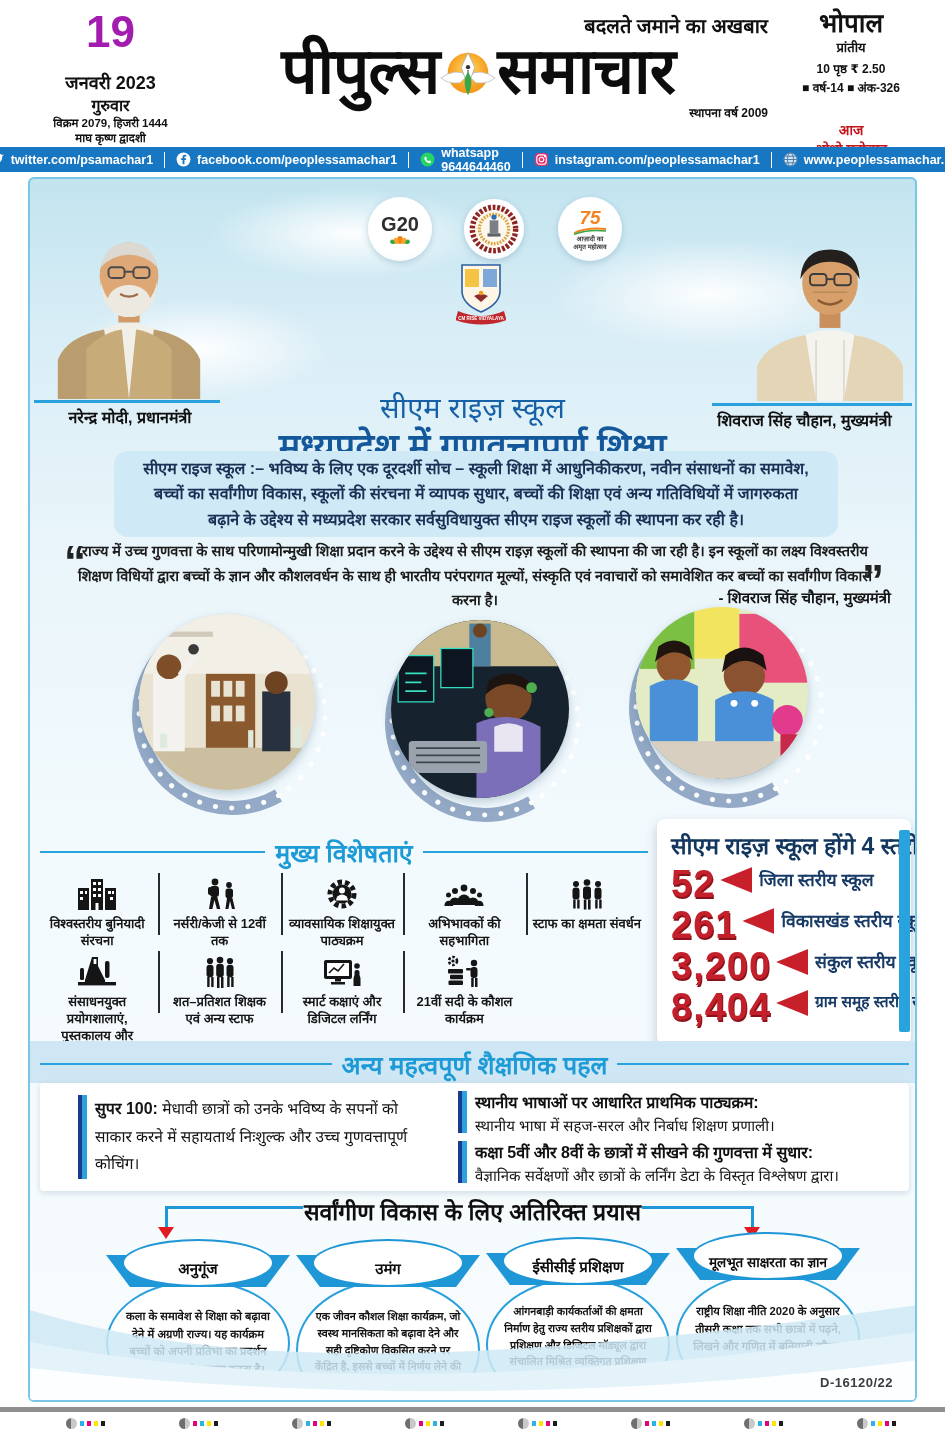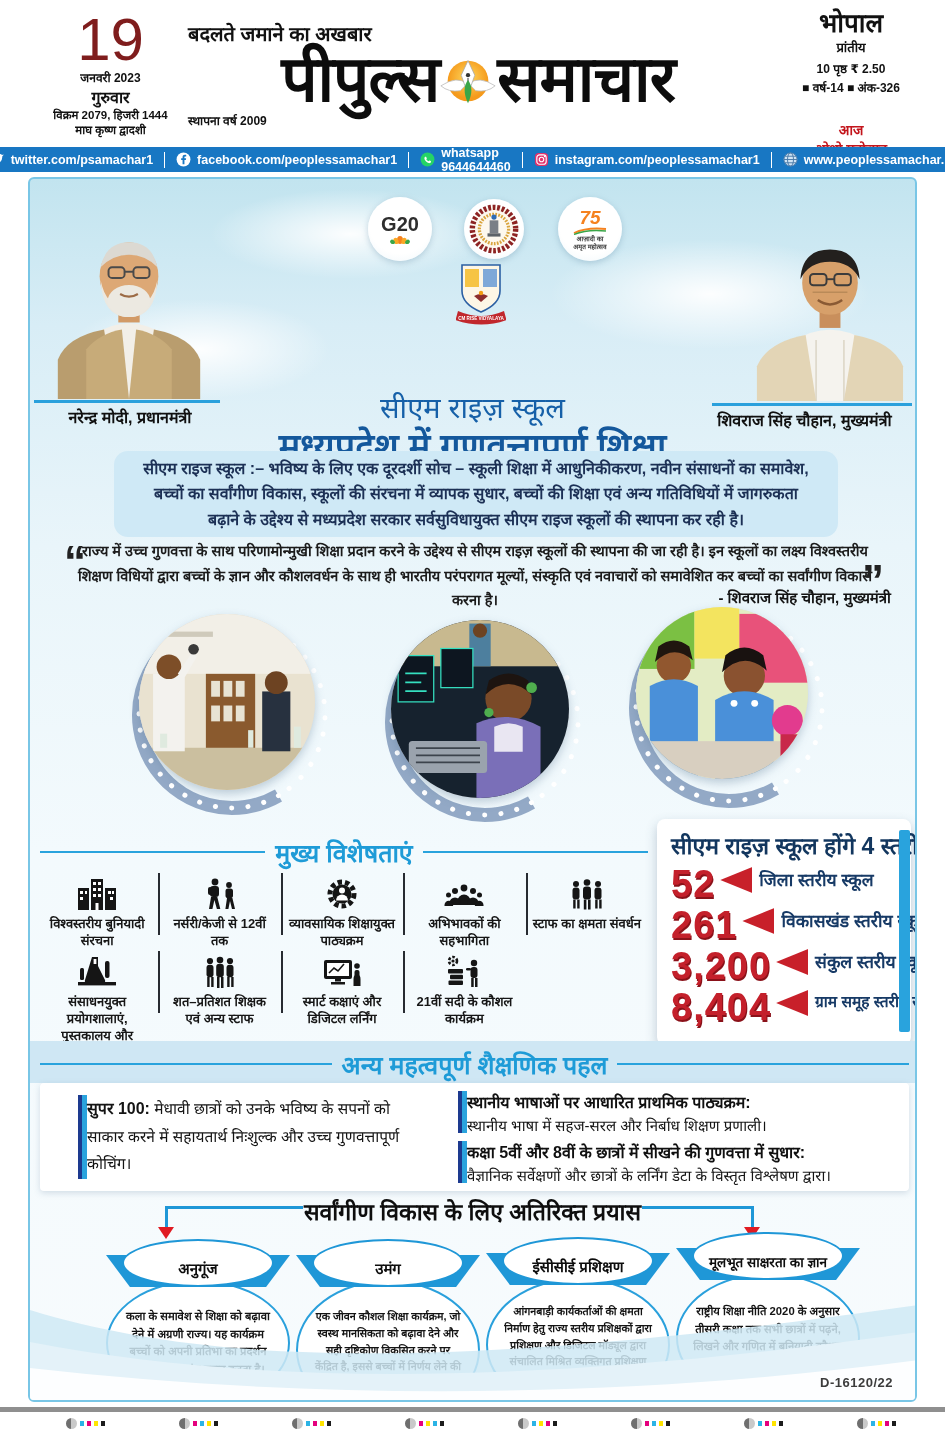--- a/index.html
+++ b/index.html
@@ -3,25 +3,25 @@
 <meta charset="utf-8">
 <style>
   html,body{margin:0;padding:0}
   body{width:945px;height:1445px;position:relative;background:#fff;overflow:hidden;
        font-family:"Liberation Sans","DejaVu Sans",sans-serif;color:#111}
   .abs{position:absolute}
 
   
   .masthead{position:absolute;top:0;left:0;width:945px;height:146px;background:#fff}
   .mh-left{position:absolute;left:28px;top:12px;width:165px;text-align:center}
-  .mh-day{font-size:60px;font-weight:normal;color:#7f1d1d;line-height:.92}
-  .mh-my{font-size:12px;font-weight:bold;margin-top:2px}
+  .mh-day{font-size:44px;font-weight:bold;color:#a21caf;line-height:.92}
+  .mh-my{font-size:18px;font-weight:bold;margin-top:18px}
   .mh-wd{font-size:16px;font-weight:bold}
   .mh-cal{font-size:11.5px;font-weight:bold;line-height:1.25}
-  .mh-center{position:absolute;left:188px;top:20px;width:580px;text-align:left}
+  .mh-center{position:absolute;left:188px;top:12px;width:580px;text-align:right}
   .mh-tagline{font-size:20px;font-weight:bold}
   .mh-title{display:flex;align-items:center;justify-content:center;gap:0;
             font-size:64px;font-weight:bold;color:#0c0c0c;line-height:1.02;letter-spacing:-1px}
   .mh-logo{width:62px;height:62px;margin:0 -2px}
   .mh-est{font-size:12px;font-weight:bold;margin-top:0}
   .mh-right{position:absolute;right:14px;top:10px;width:160px;text-align:center}
   .mh-city{font-size:26px;font-weight:bold;line-height:1.05}
   .mh-ed{font-size:13px;font-weight:bold;margin-top:1px}
   .mh-pp{font-size:12px;font-weight:bold;margin-top:4px}
   .mh-vi{font-size:12px;font-weight:bold;margin-top:2px}
@@ -91,21 +91,21 @@
   .lvl-row{display:flex;align-items:flex-start;height:41px}
   .lvl-num{font-size:38px;font-weight:bold;color:#c4202b;line-height:.9;
            text-shadow:1px 2px 0 #8a1119;letter-spacing:1px}
   .lvl-arrow{width:32px;height:26px;background:#c8202a;margin:0 7px 0 5px;
              clip-path:polygon(100% 0,0 50%,100% 100%);flex:none}
   .lvl-label{font-size:17.5px;font-weight:bold;color:#173a66;white-space:nowrap}
   .lvl-bar{position:absolute;background:#29a3dd;border-radius:2px}
 
   .init-band{position:absolute;background:#cfe7f4}
   .init-box{position:absolute;background:#fff;border-radius:4px;box-shadow:0 2px 6px rgba(100,130,160,.25)}
-  .init-item{position:absolute;display:flex;}
+  .init-item{position:absolute;display:flex;gap:8px}
   .init-marker{flex:none;width:9px;background:linear-gradient(90deg,#1d3a8f 0 45%,#2aa3dd 45% 100%)}
   .init-text{font-size:15.5px;color:#141414;line-height:1.75}
   .init-text b{font-size:16px}
   .init-title{font-size:16px;font-weight:bold;color:#101010;line-height:1.5}
   .init-sub{font-size:15px;color:#141414;line-height:1.45}
 
   .efforts-head{position:absolute;left:0;right:0;text-align:center;
                 font-size:23px;font-weight:bold;color:#0e0e0e}
   .conn{position:absolute;background:#1f97d7}
   .conn-arrow{position:absolute;width:0;height:0;border-left:8px solid transparent;

